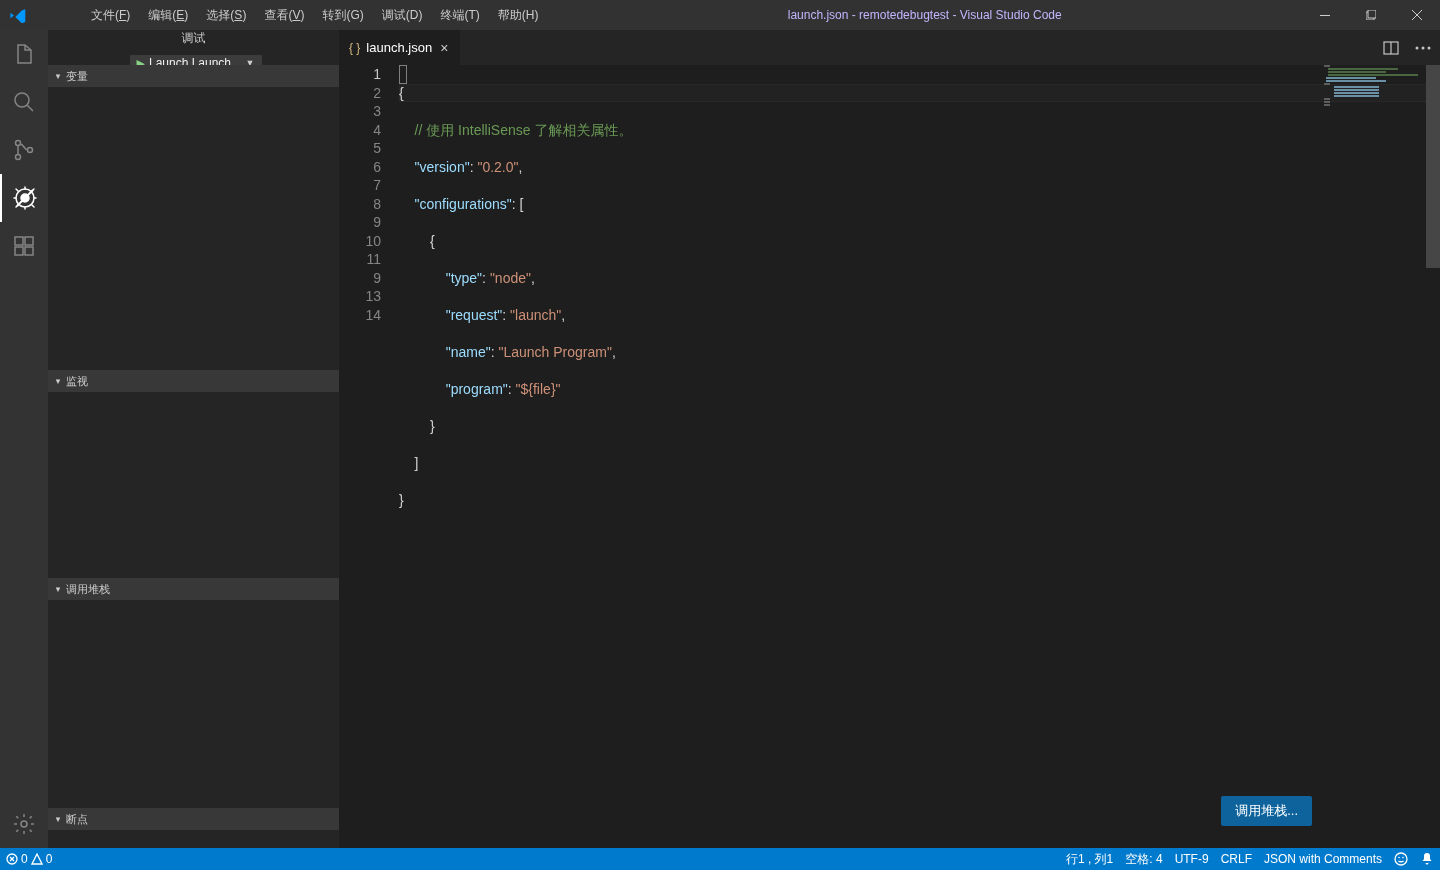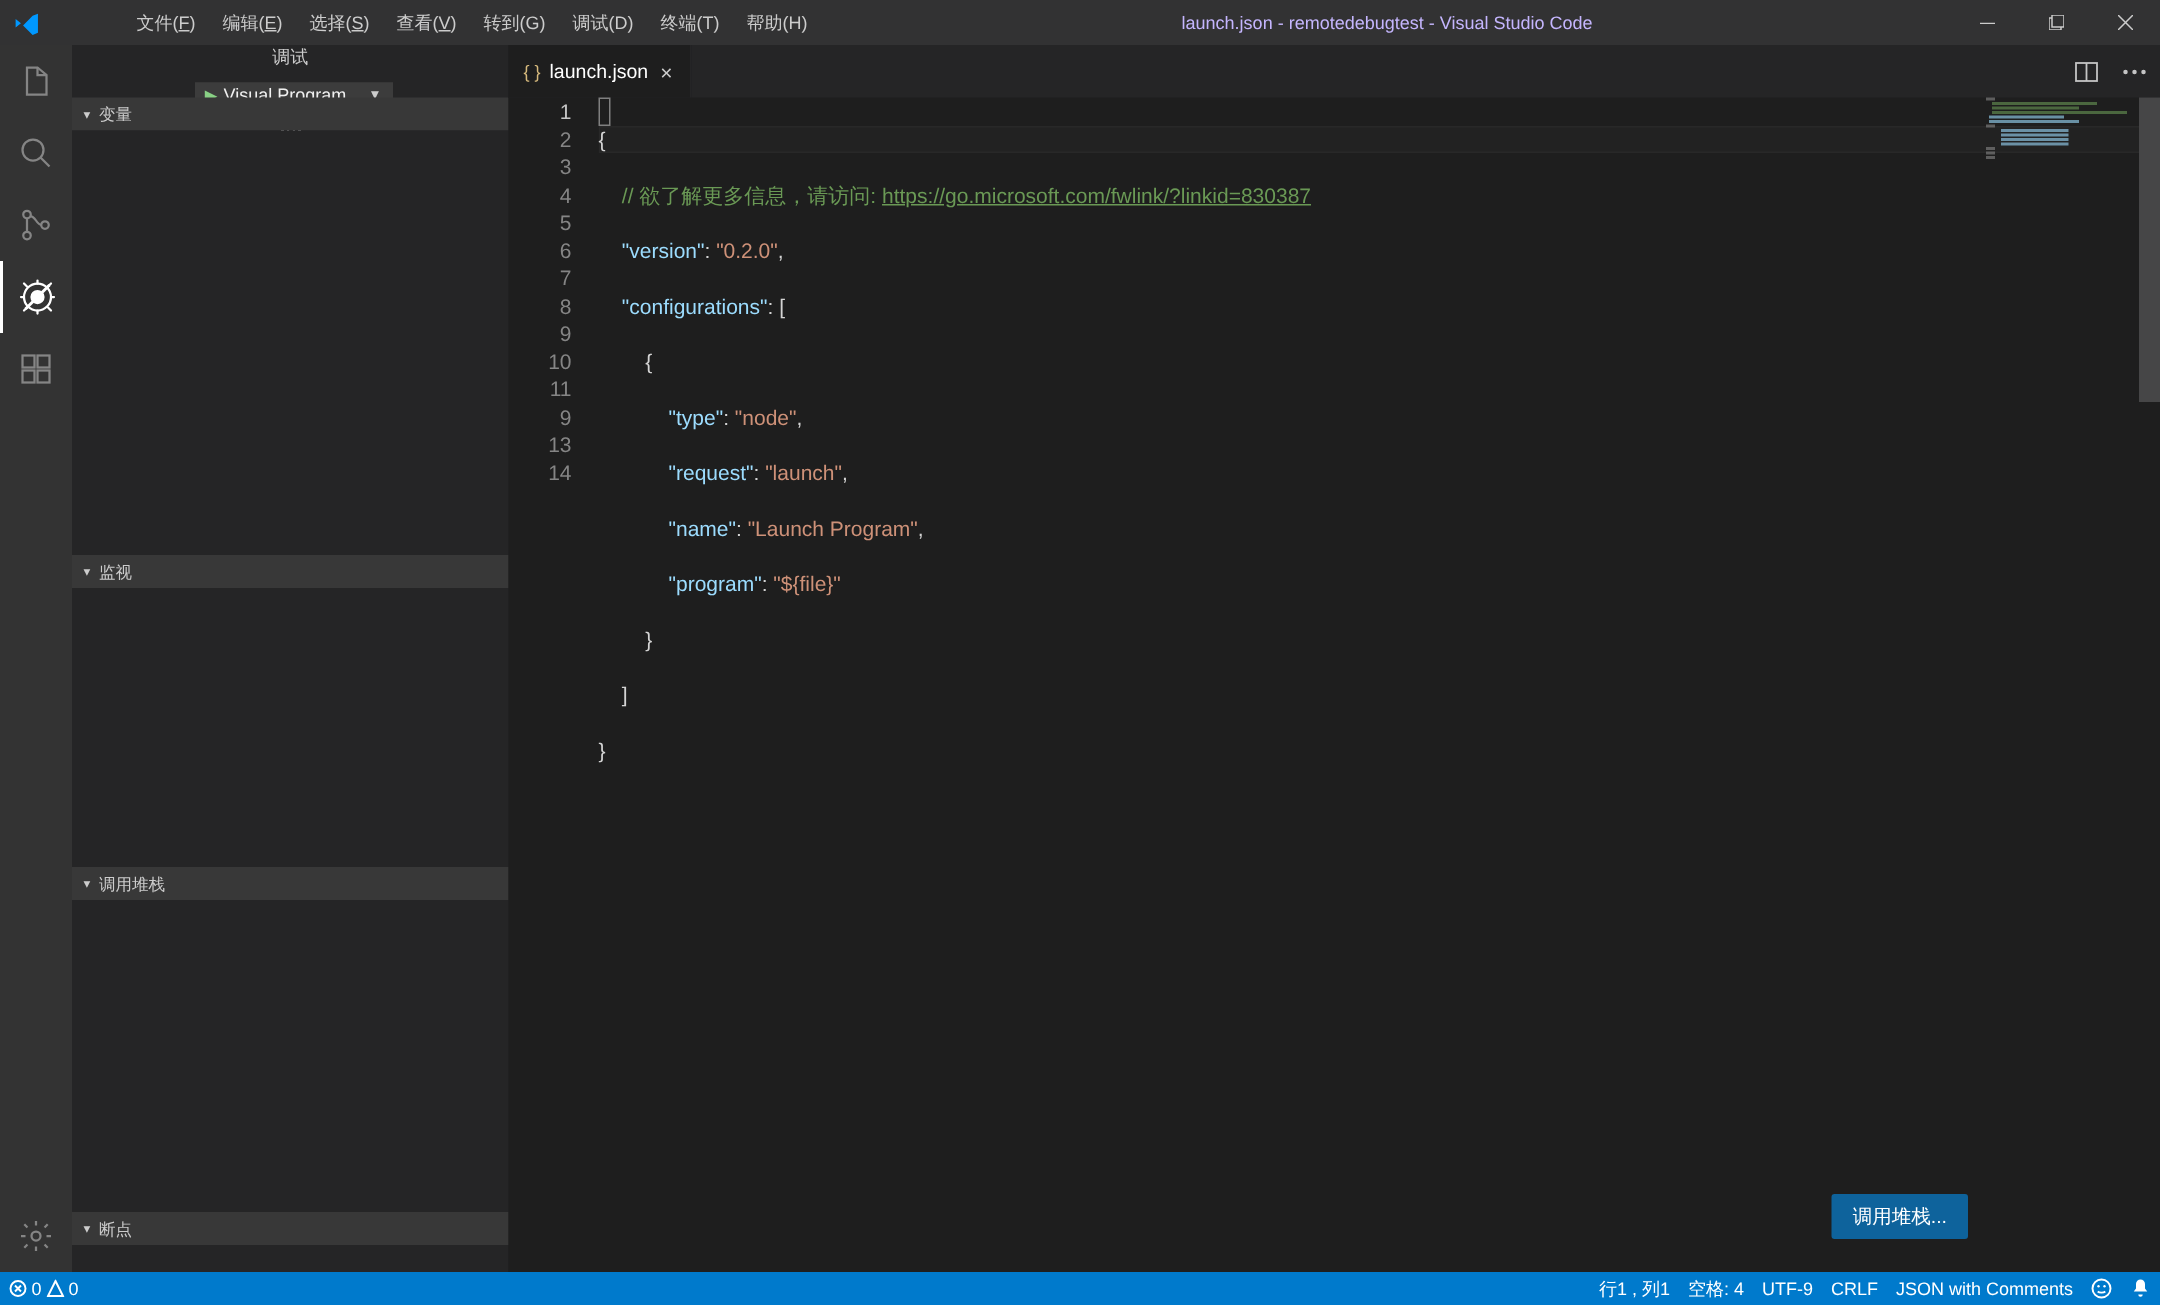--- a/index.html
+++ b/index.html
@@ -164,21 +164,21 @@
           <path d="M12 2v3M12 19v3M4.2 4.2l2.1 2.1M17.7 17.7l2.1 2.1M2 12h3M19 12h3M4.2 19.8l2.1-2.1M17.7 6.3l2.1-2.1"></path>
         </svg>
       </div>
   </div>
 
   <div class="sidebar">
     <div class="sidebar-header">
       <span class="lbl">调试</span>
       <div class="config-dd">
         <span class="play">▶</span>
-        <span class="txt">Visual Program</span>
+        <span class="txt">Launch Launch</span>
         <span class="caret">▼</span>
       </div>
       <div class="hdr-icon">
           <svg width="16" height="16" viewBox="0 0 24 24" fill="none" stroke="currentColor" stroke-width="2">
             <circle cx="12" cy="12" r="3"></circle>
             <path d="M12 2v3M12 19v3M4.2 4.2l2.1 2.1M17.7 17.7l2.1 2.1M2 12h3M19 12h3M4.2 19.8l2.1-2.1M17.7 6.3l2.1-2.1"></path>
           </svg>
         </div>
       <div class="hdr-icon">
           <svg width="16" height="16" viewBox="0 0 16 16" fill="none" stroke="currentColor" stroke-width="1.3">
@@ -253,21 +253,21 @@
           <div>8</div>
           <div>9</div>
           <div>10</div>
           <div>11</div>
           <div>9</div>
           <div>13</div>
           <div>14</div>
       </div>
       <div class="code">
 <div class="line cur-line"><span class="cursorbox"></span><span>{</span></div>
-<div class="line">    <span class="tok-comment"><span>// 欲了解更多信息，请访问: </span><span class="tok-link">https://go.microsoft.com/fwlink/?linkid=830387</span></span></div>
+<div class="line">    <span class="tok-comment">// 使用 IntelliSense 了解相关属性。</span></div>
 <div class="line">    <span class="tok-string-key">"version"</span>: <span class="tok-string">"0.2.0"</span>,</div>
 <div class="line">    <span class="tok-string-key">"configurations"</span>: [</div>
 <div class="line">        {</div>
 <div class="line">            <span class="tok-string-key">"type"</span>: <span class="tok-string">"node"</span>,</div>
 <div class="line">            <span class="tok-string-key">"request"</span>: <span class="tok-string">"launch"</span>,</div>
 <div class="line">            <span class="tok-string-key">"name"</span>: <span class="tok-string">"Launch Program"</span>,</div>
 <div class="line">            <span class="tok-string-key">"program"</span>: <span class="tok-string">"${file}"</span></div>
 <div class="line">        }</div>
 <div class="line">    ]</div>
 <div class="line"><span>}</span></div>

